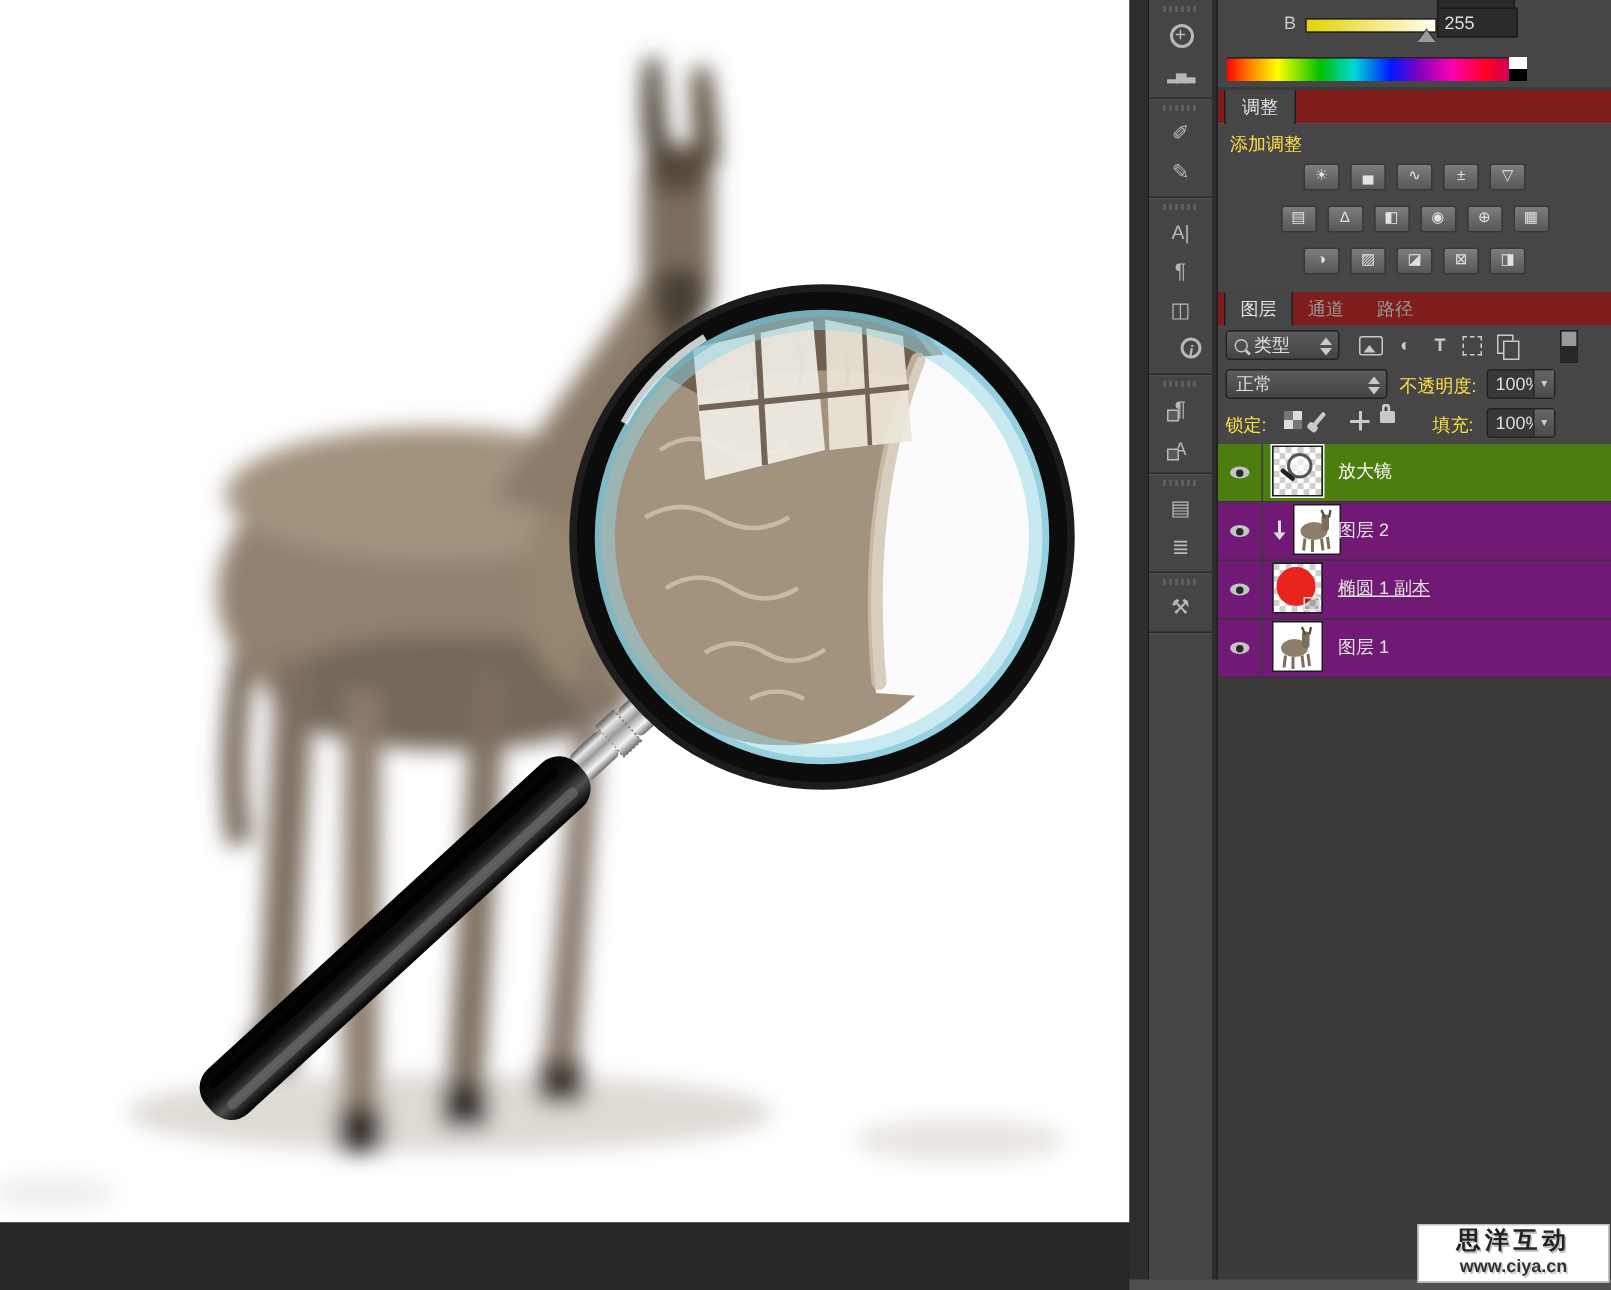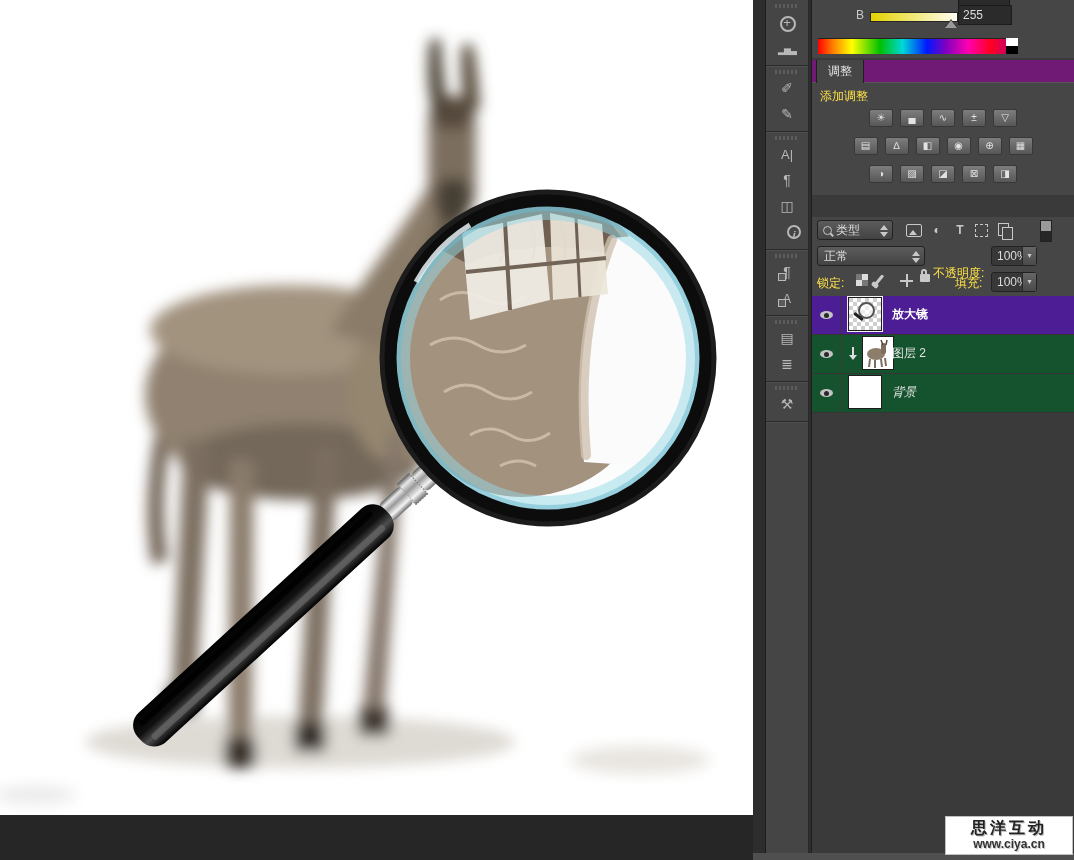--- a/index.html
+++ b/index.html
@@ -39,21 +39,21 @@
   #color-sec{top:0;height:58px;background:#464646;}
   .partial-box{position:absolute;left:146px;top:-15px;width:50px;height:20px;background:#2a2a2a;border:1px solid #191919;}
   .b-label{position:absolute;left:44px;top:8px;color:#c9c9c9;font-size:12px;}
   .b-track{position:absolute;left:58px;top:12px;width:86px;height:8px;background:linear-gradient(90deg,#e3d200,#fffef2);border:1px solid #262626;}
   .b-thumb{position:absolute;left:133px;top:20px;width:0;height:0;border-left:6px solid transparent;border-right:6px solid transparent;border-bottom:8px solid #9a9a9a;filter:drop-shadow(0 -1px 0 #222);}
   .b-value{position:absolute;left:146px;top:5px;width:48px;height:18px;background:#2b2b2b;border:1px solid #1b1b1b;color:#ddd;font-size:12px;line-height:18px;padding-left:4px;}
   .spectrum{position:absolute;left:6px;top:38px;width:188px;height:15px;background:linear-gradient(90deg,#f00 0%,#ff8000 8%,#ff0 18%,#00c000 33%,#00d8d8 45%,#0018ff 58%,#8000c0 68%,#ff00b0 80%,#ff0020 92%,#d00060 100%);border-top:1px solid #222;}
   .spec-white{position:absolute;left:194px;top:38px;width:12px;height:8px;background:#fff;}
   .spec-black{position:absolute;left:194px;top:46px;width:12px;height:8px;background:#000;}
   
-  .tabbar{position:absolute;left:0;width:262px;height:23px;background:#701a75;border-bottom:1px solid #555;box-sizing:border-box;}
+  .tabbar{position:absolute;left:0;width:262px;height:23px;background:#7f1d1d;border-bottom:1px solid #555;box-sizing:border-box;}
   .tab{position:absolute;top:0;height:23px;line-height:23px;text-align:center;font-size:12px;color:#9a9a9a;cursor:pointer;}
   .tab.active{background:#464646;color:#e2e2e2;border-left:1px solid #1e1e1e;border-right:1px solid #1e1e1e;}
   
   #adj-body{top:83px;height:112px;}
   .add-label{position:absolute;left:8px;top:5px;}
   .adj-row{position:absolute;left:0;width:262px;display:flex;justify-content:center;gap:7px;}
   .ai{width:22px;height:16px;background:linear-gradient(#7d7d7d,#575757);border:1px solid #383838;border-radius:2px;color:#e3e3e3;font-size:10px;line-height:15px;text-align:center;cursor:pointer;overflow:hidden;}
   .ai::before{content:attr(data-g);}
   
   #layers-chrome{top:217px;height:79px;}
@@ -76,22 +76,22 @@
   .lk-checker{left:44px;width:12px;height:12px;background:conic-gradient(#ddd 0 25%,#777 0 50%,#ddd 0 75%,#777 0);}
   .lk-brush{left:66px;width:3px;height:11px;background:#c9c9c9;transform:rotate(40deg);border-radius:1px;}
   .lk-brush::after{content:"";position:absolute;left:-2px;bottom:-4px;width:7px;height:5px;background:#c9c9c9;border-radius:2px;}
   .lk-move{left:88px;width:13px;height:13px;}
   .lk-move::before{content:"";position:absolute;left:6px;top:0;width:2px;height:13px;background:#c9c9c9;}
   .lk-move::after{content:"";position:absolute;left:0;top:6px;width:13px;height:2px;background:#c9c9c9;}
   .lk-lock{left:108px;width:10px;height:8px;background:#c9c9c9;top:6px;border-radius:1px;}
   .lk-lock::before{content:"";position:absolute;left:1px;top:-5px;width:6px;height:5px;border:2px solid #c9c9c9;border-bottom:none;border-radius:4px 4px 0 0;box-sizing:border-box;}
   
   #layer-list{position:absolute;left:0;top:296px;width:262px;}
-  .lrow{position:relative;width:262px;height:38px;background:#14532d;border-bottom:1px solid #353535;cursor:pointer;}
-  .lrow.selected{background:#4c1d95;font-weight:bold;}
+  .lrow{position:relative;width:262px;height:38px;background:#701a75;border-bottom:1px solid #353535;cursor:pointer;}
+  .lrow.selected{background:#4d7c0f;}
   .eyecell{position:absolute;left:0;top:0;width:29px;height:38px;border-right:1px solid #3a3a3a;}
   .eye{position:absolute;left:8px;top:15px;width:13px;height:8px;background:#c4c4c4;border-radius:50%;}
   .eye::after{content:"";position:absolute;left:4px;top:2px;width:5px;height:5px;background:#2a2a2a;border-radius:50%;}
   .thumb{position:absolute;left:36px;top:1px;width:34px;height:34px;background:#fff;border:1px solid #1d1d1d;box-sizing:border-box;overflow:hidden;}
   .checker{background:repeating-conic-gradient(#fff 0 25%,#cfcfcf 0 50%) 0 0/8px 8px;}
   .sel-outline{outline:1px solid #f2f2f2;outline-offset:0;}
   .lname{position:absolute;left:80px;top:0;line-height:37px;color:#e4e4e4;font-size:12px;}
   .lrow.selected .lname{color:#fff;}
   .u{text-decoration:underline;}
   .it{font-style:italic;}
@@ -280,40 +280,45 @@
       </div>
       <div class="adj-row" style="top:82px;">
         <div class="ai" data-g="◑" data-name="invert-icon"></div>
         <div class="ai" data-g="▨" data-name="posterize-icon"></div>
         <div class="ai" data-g="◪" data-name="threshold-icon"></div>
         <div class="ai" data-g="⊠" data-name="selective-color-icon"></div>
         <div class="ai" data-g="◨" data-name="gradient-map-icon"></div>
       </div>
     </div>
 
+    <div class="tabbar" style="top:195px;" data-name="layers-tabbar">
+      <div class="tab active" style="left:4px;width:44px;" data-name="tab-layers">图层</div>
+      <div class="tab" style="left:50px;width:44px;" data-name="tab-channels">通道</div>
+      <div class="tab" style="left:96px;width:44px;" data-name="tab-paths">路径</div>
+    </div>
 
     <div class="chrome" id="layers-chrome" data-name="layers-panel-controls">
 
       <div class="combo" style="left:5px;top:3px;width:76px;" data-name="layer-filter-combo">
         <span class="search-glyph" data-name="search-icon"></span>
         <span style="position:absolute;left:18px;" data-name="filter-type-label">类型</span>
         <span class="updown" data-name="updown-arrows-icon"></span>
       </div>
       <div class="fi fi-pic" style="left:94px;" data-name="pixel-layer-filter-icon"></div>
       <div class="fi" style="left:116px;" data-name="adjustment-layer-filter-icon">◐</div>
       <div class="fi" style="left:139px;font-weight:bold;" data-name="type-layer-filter-icon">T</div>
       <div class="fi fi-shape" style="left:163px;" data-name="shape-layer-filter-icon"></div>
       <div class="fi fi-smart" style="left:186px;" data-name="smart-object-filter-icon"></div>
       <div class="filter-toggle" data-name="layer-filter-toggle"></div>
 
       <div class="combo" style="left:5px;top:29px;width:108px;padding-left:6px;" data-name="blend-mode-combo">
         <span data-name="blend-mode-value">正常</span>
         <span class="updown" data-name="updown-arrows-icon"></span>
       </div>
-      <div class="txt" style="position:absolute;left:121px;top:48px;text-align:center;" data-name="opacity-label">不透明度:</div>
+      <div class="txt" style="position:absolute;left:121px;top:32px;text-align:center;" data-name="opacity-label">不透明度:</div>
       <div class="valbox" style="left:179px;top:29px;width:46px;padding-left:5px;" data-name="opacity-value-box">
         <span data-name="opacity-value">100%</span>
         <span class="arr" data-name="dropdown-arrow-icon">▾</span>
       </div>
 
       <div class="txt" style="position:absolute;left:5px;top:58px;" data-name="lock-label">锁定:</div>
       <div class="lockicons" style="position:absolute;left:0;top:55px;width:130px;height:20px;" data-name="lock-buttons">
         <span class="lk-checker" data-name="lock-transparency-icon"></span>
         <span class="lk-brush" data-name="lock-pixels-icon"></span>
         <span class="lk-move" data-name="lock-position-icon"></span>
@@ -344,26 +349,43 @@
         <div class="thumb small" data-name="layer-thumbnail">
           <svg width="30" height="32" viewBox="0 0 30 32">
               <ellipse cx="13" cy="17" rx="9" ry="6" fill="#8d7e6c"></ellipse>
               <rect x="18" y="6" width="5" height="11" rx="2" fill="#7c6e5e"></rect>
               <path d="M18 3 l2 5 M24 3 l-1 5" stroke="#554838" stroke-width="1.5"></path>
               <path d="M7 22 l-1 8 M12 23 l0 8 M18 22 l1 8 M22 21 l1 8" stroke="#7b6e60" stroke-width="2"></path>
             </svg>
         </div>
         <span class="lname" data-name="layer-name">图层 2</span>
       </div>
-      <div class="lrow" data-name="layer-row-background">
+      <div class="lrow" data-name="layer-row-ellipse-copy">
         <div class="eyecell" data-name="visibility-toggle">
             <span class="eye" data-name="eye-icon"></span>
           </div>
-        <div class="thumb" data-name="layer-thumbnail"></div>
-        <span class="lname it" data-name="layer-name">背景</span>
+        <div class="thumb checker" data-name="layer-thumbnail">
+          <span class="red-circle" data-name="red-ellipse-shape"></span>
+          <span class="vec-badge" data-name="vector-mask-badge-icon"></span>
+        </div>
+        <span class="lname u" data-name="layer-name">椭圆 1 副本</span>
+      </div>
+      <div class="lrow" data-name="layer-row-layer1">
+        <div class="eyecell" data-name="visibility-toggle">
+            <span class="eye" data-name="eye-icon"></span>
+          </div>
+        <div class="thumb" data-name="layer-thumbnail">
+          <svg width="32" height="32" viewBox="0 0 30 32">
+              <ellipse cx="13" cy="17" rx="9" ry="6" fill="#8d7e6c"></ellipse>
+              <rect x="18" y="6" width="5" height="11" rx="2" fill="#7c6e5e"></rect>
+              <path d="M18 3 l2 5 M24 3 l-1 5" stroke="#554838" stroke-width="1.5"></path>
+              <path d="M7 22 l-1 8 M12 23 l0 8 M18 22 l1 8 M22 21 l1 8" stroke="#7b6e60" stroke-width="2"></path>
+            </svg>
+        </div>
+        <span class="lname" data-name="layer-name">图层 1</span>
       </div>
     </div>
   </div>
 
   <div id="panel-footer" data-name="dock-footer"></div>
 
   <div id="watermark" data-name="site-watermark">
     <div id="wm1" data-name="watermark-title">思洋互动</div>
     <div id="wm2" data-name="watermark-url">www.ciya.cn</div>
   </div>

